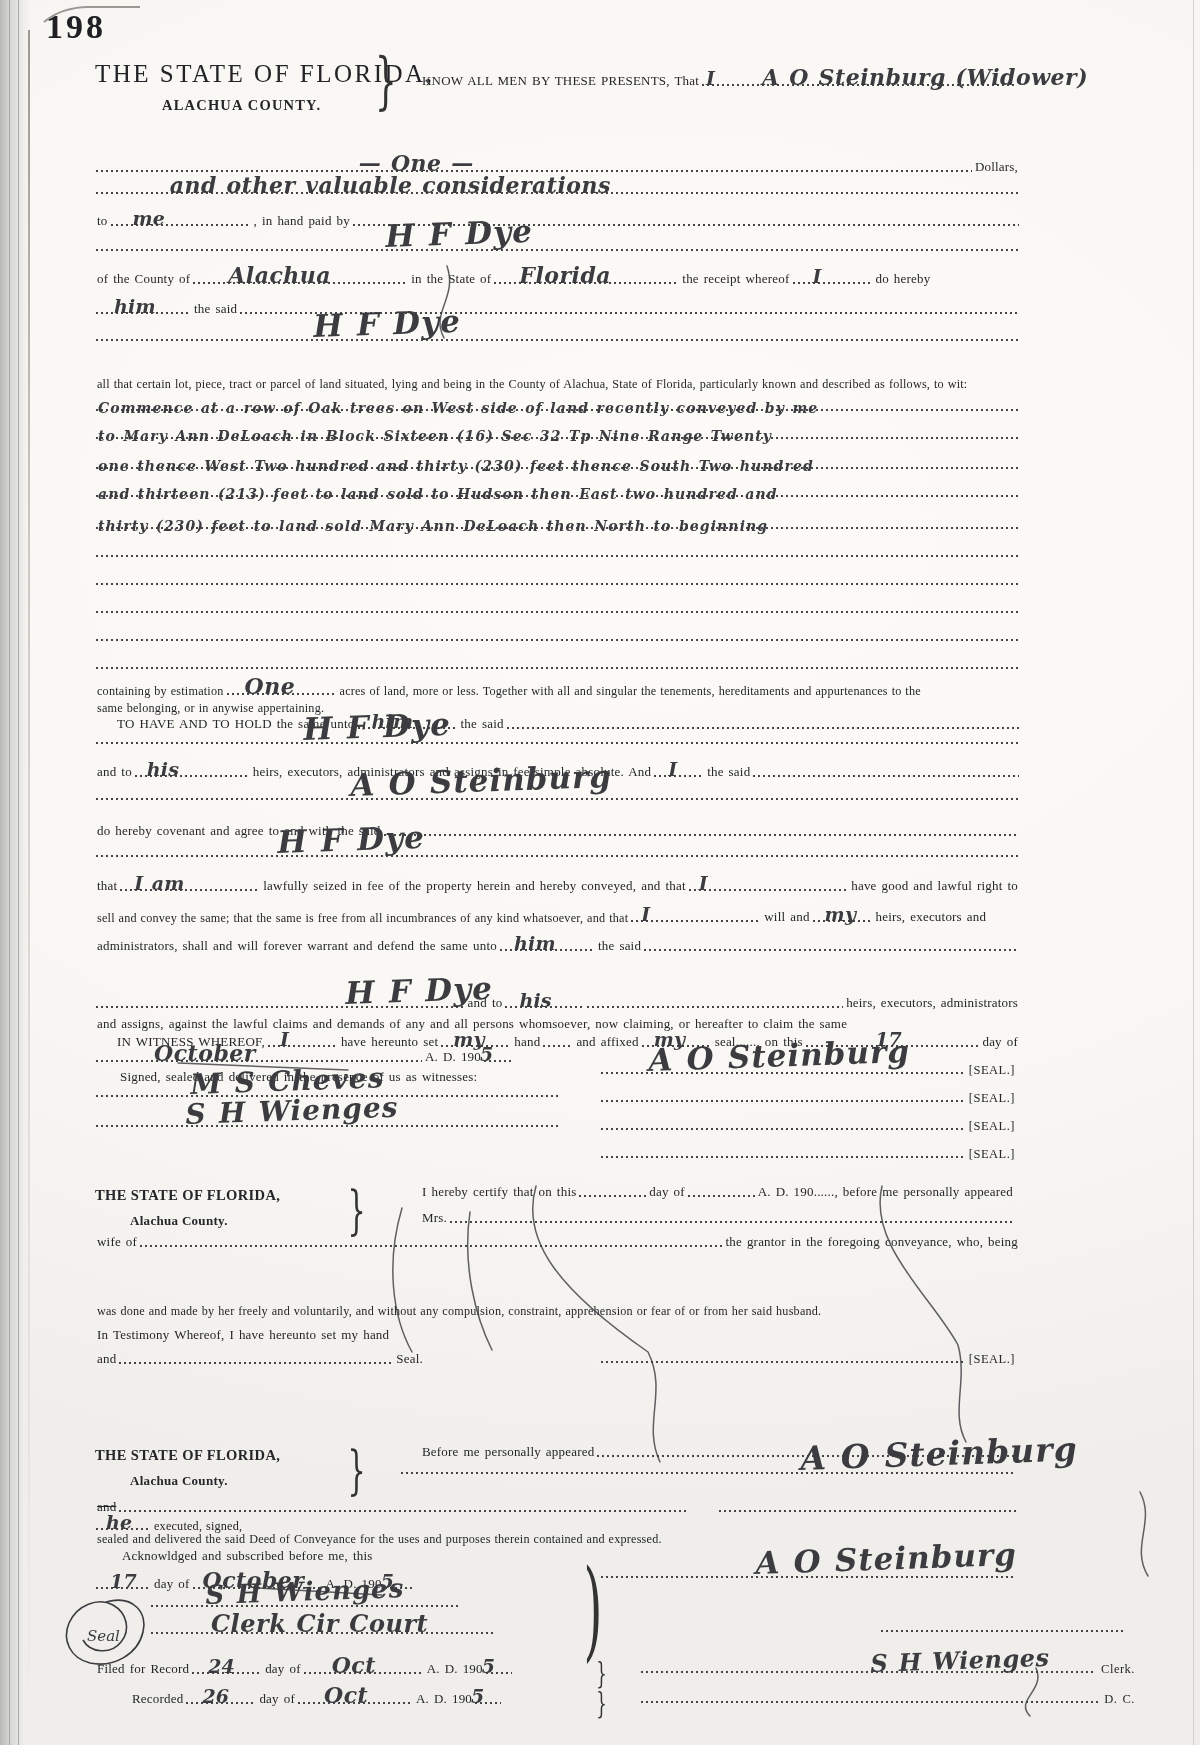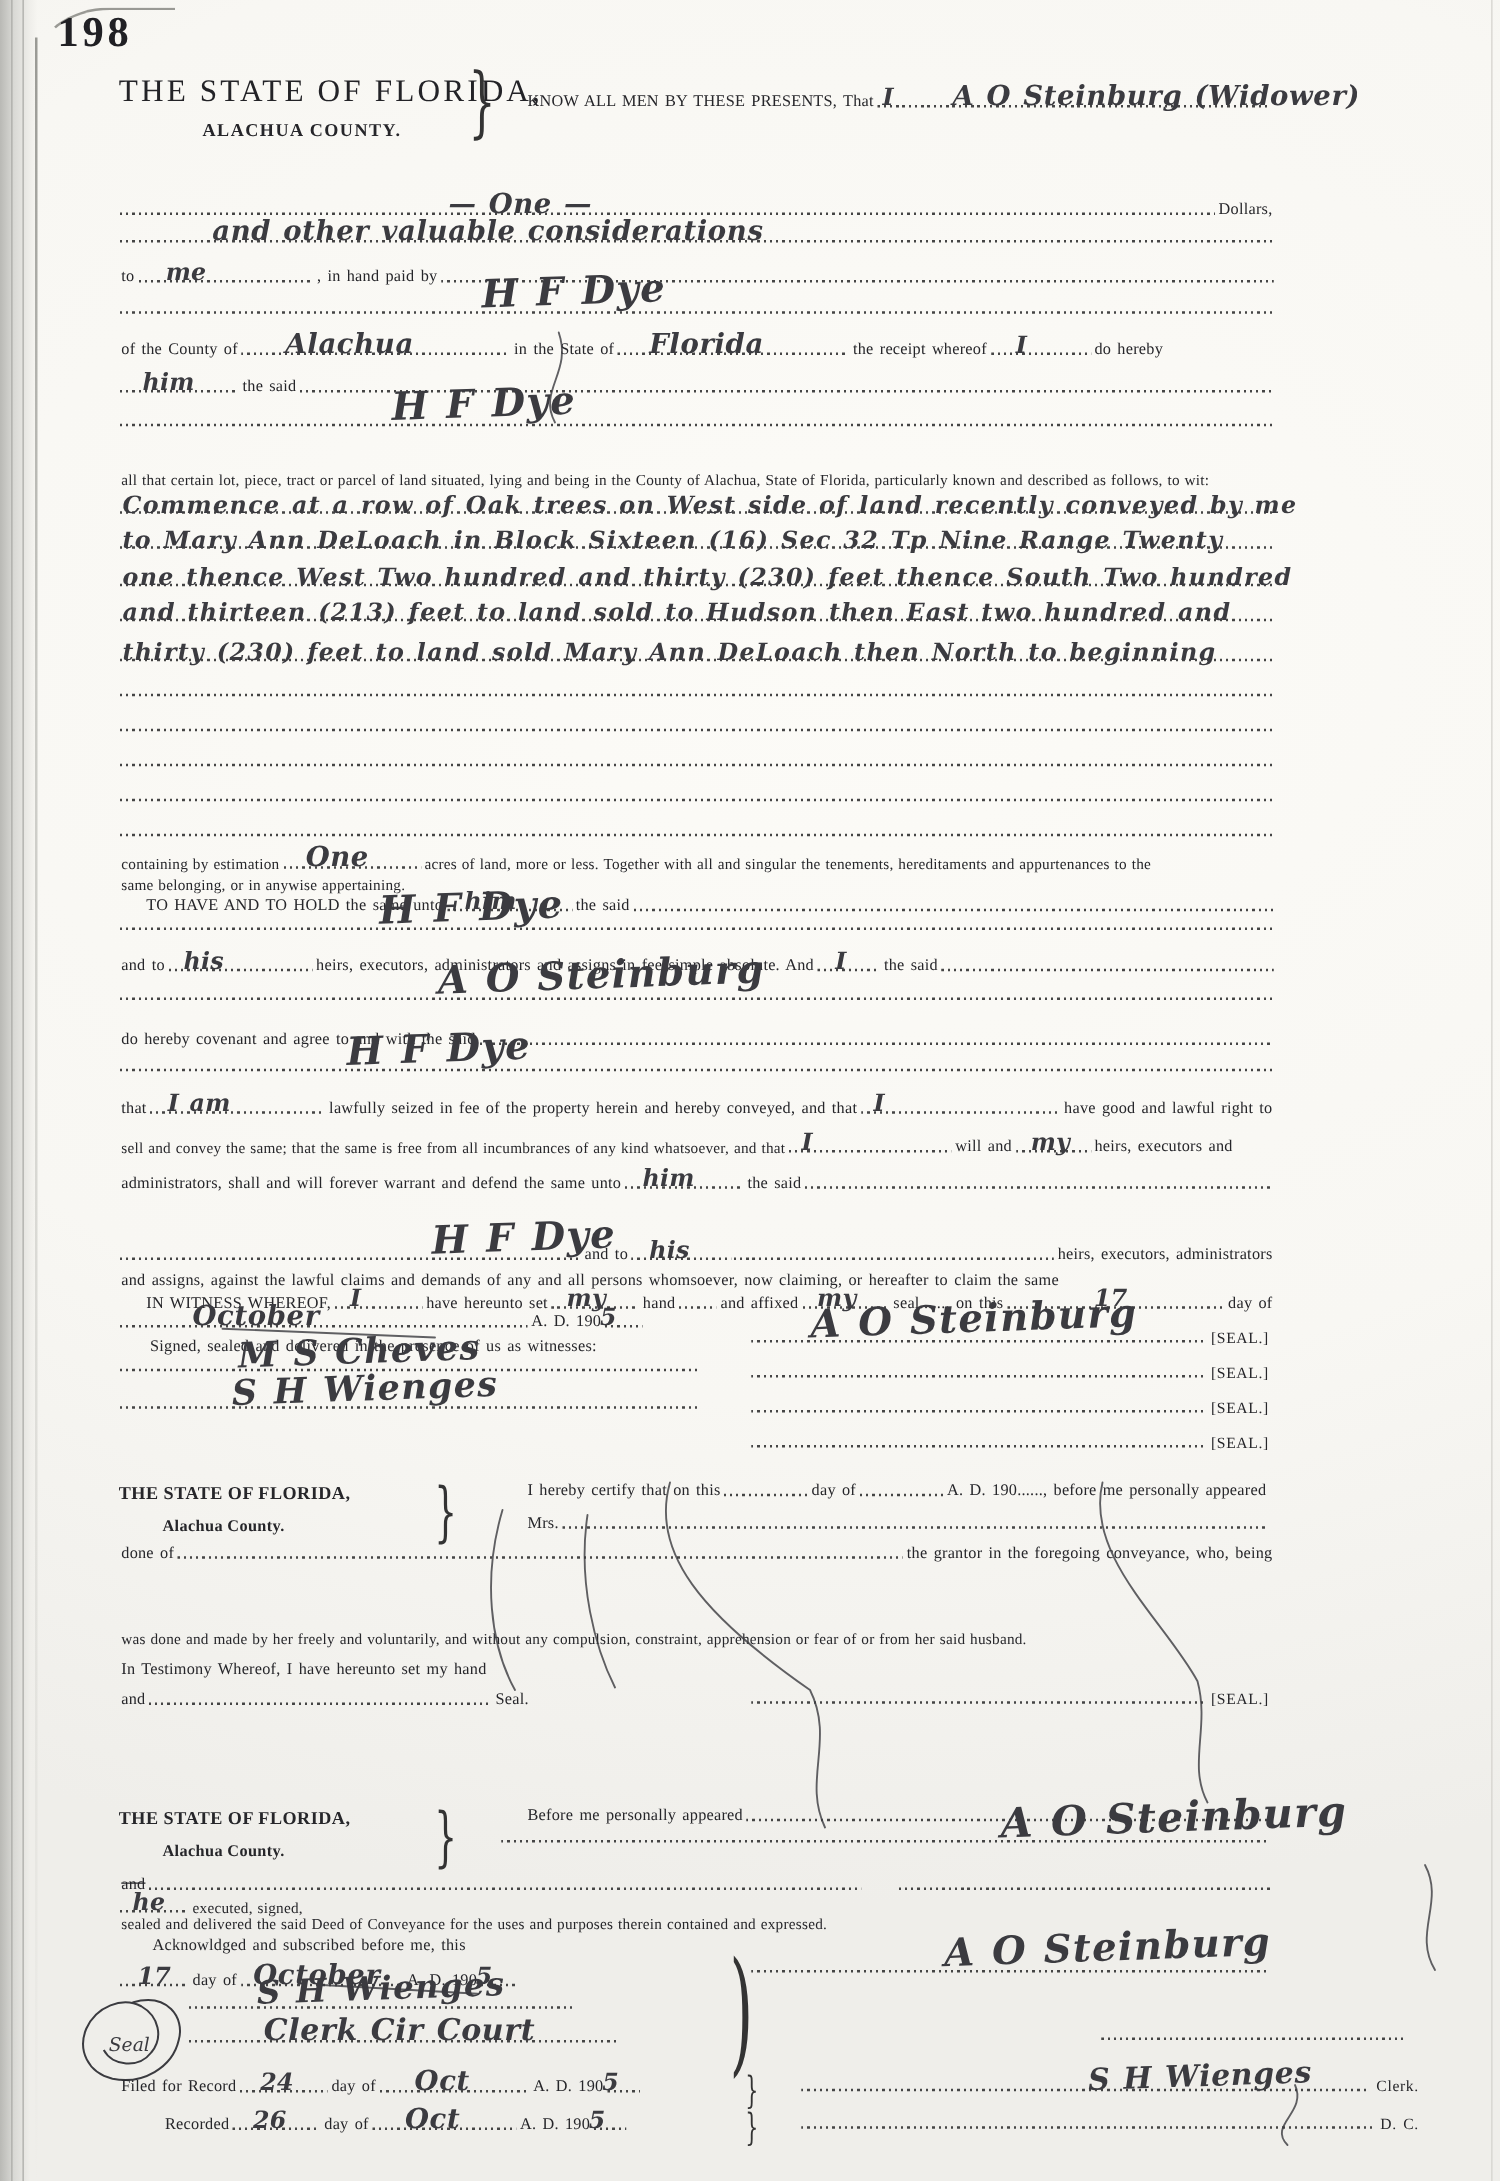--- a/index.html
+++ b/index.html
@@ -18,21 +18,21 @@
      word-spacing:1.5px;letter-spacing:.2px;white-space:nowrap;}
   .t{padding:0 2px;}
   .f12{font-size:12.2px;word-spacing:.6px;}
   .f11{font-size:11.8px;letter-spacing:-.1px;word-spacing:.3px;}
   .d{flex:1 1 30px;min-width:12px;height:2px;margin:0 1px 3px 1px;position:relative;
      background:repeating-linear-gradient(90deg,#454545 0 1.8px,transparent 1.8px 5px);}
   .h{position:absolute;bottom:-4px;left:6px;white-space:nowrap;
      font-family:"DejaVu Serif",serif;font-style:italic;color:#3b3b40;}
   .hA{font-size:19px;}
   .hB{font-size:22px;letter-spacing:.5px;}
-  .hDesc{font-size:19px;letter-spacing:1.1px;bottom:-5px;margin-top:36px;}
+  .hDesc{font-size:14px;letter-spacing:1.1px;bottom:-5px;margin-top:36px;}
   .sig{font-size:31px;letter-spacing:1px;transform:rotate(-2deg);transform-origin:left bottom;}
   .sig28{font-size:28px;letter-spacing:1px;transform:rotate(-2deg);transform-origin:left bottom;}
   .sig24{font-size:24px;letter-spacing:.5px;transform:rotate(-2deg);transform-origin:left bottom;}
   .t1{position:absolute;font-size:25px;letter-spacing:2.5px;color:#232327;}
   .t2{position:absolute;font-size:14.5px;font-weight:bold;letter-spacing:1.2px;}
   .t3{position:absolute;font-size:14.5px;font-weight:bold;letter-spacing:.4px;}
   .t4{position:absolute;font-size:13px;font-weight:bold;letter-spacing:.3px;}
   .brace{position:absolute;font-family:"DejaVu Serif",serif;font-weight:300;color:#333;
          transform:scaleX(.55);transform-origin:center;line-height:1;}
   .seal{font-size:12.5px;letter-spacing:.5px;padding-left:5px;white-space:nowrap;}
@@ -325,21 +325,21 @@
     <i class="d"></i>
     <span class="t">day of</span>
     <i class="d"></i>
     <span class="t">A. D. 190......, before me personally appeared</span>
   </div>
   <div class="r" style="left:420px;top:1211px;width:595px">
     <span class="t">Mrs.</span>
     <i class="d"></i>
   </div>
   <div class="r" style="left:95px;top:1235px;width:925px">
-    <span class="t">done of</span>
+    <span class="t">wife of</span>
     <i class="d"></i>
     <span class="t">the grantor in the foregoing conveyance, who, being</span>
   </div>
   <div class="r f12" style="left:95px;top:1304px;width:925px">
     <span class="t">was done and made by her freely and voluntarily, and without any compulsion, constraint, apprehension or fear of or from her said husband.</span>
   </div>
   <div class="r" style="left:95px;top:1328px;width:400px">
     <span class="t">In Testimony Whereof, I have hereunto set my hand</span>
   </div>
   <div class="r" style="left:95px;top:1352px;width:330px">

